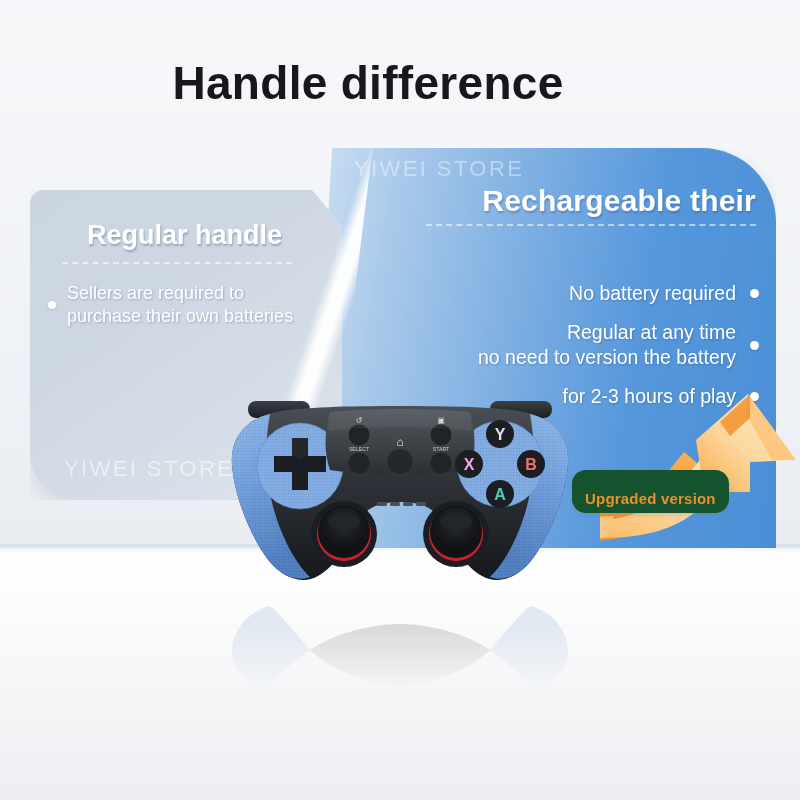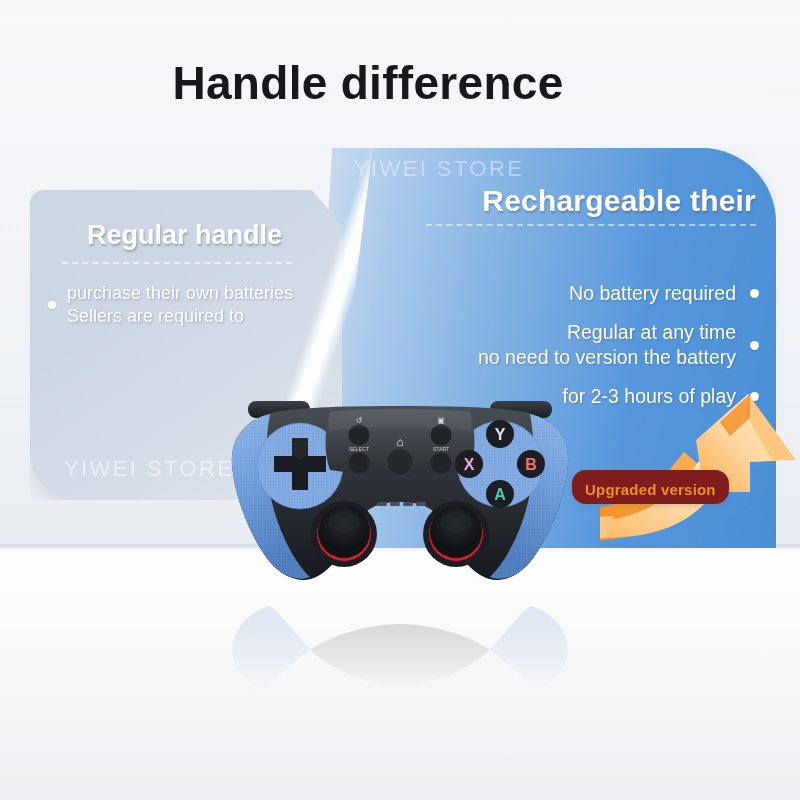--- a/index.html
+++ b/index.html
@@ -68,21 +68,21 @@
 
   
   .seam{position:absolute;left:286px;top:148px;width:62px;height:400px;
     background:linear-gradient(102deg,rgba(0,0,0,0) 40%,rgba(255,255,255,.95) 48%,
       rgba(255,255,255,.95) 56%,rgba(0,0,0,0) 64%);
     transform:skewX(-7deg);pointer-events:none;}
 
   
   .arrow-wrap{position:absolute;left:600px;top:388px;width:200px;height:170px;}
   .badge{position:absolute;left:572px;top:470px;
-    background:#7f1d1d;border-radius:14px;padding:11px 13px 6px;
+    background:#14532d;border-radius:14px;padding:20px 13px 6px;
     font-size:15px;font-weight:bold;color:#ef8f2a;letter-spacing:.2px;
     box-shadow:0 2px 5px rgba(120,120,140,.28);}
 
   
   .pad{position:absolute;left:226px;top:398px;width:348px;height:220px;}
   .reflection{position:absolute;left:226px;top:600px;width:348px;height:90px;
     transform:scaleY(-1);opacity:.18;
     -webkit-mask-image:linear-gradient(180deg,rgba(0,0,0,0) 0%,rgba(0,0,0,.9) 75%);
     mask-image:linear-gradient(180deg,rgba(0,0,0,0) 0%,rgba(0,0,0,.9) 75%);
     pointer-events:none;}
@@ -134,22 +134,22 @@
 
   <div class="panel-gray">
     <div class="wm-gray">YIWEI STORE</div>
     <div class="gray-head">Regular handle</div>
     <div class="gray-rule"></div>
 
     <div class="gray-list">
       <div class="gray-item">
         <span class="bullet-g"></span>
         <div class="txt">
+          <div>Sellers are required to</div>
           <div>purchase their own batteries</div>
-          <div>Sellers are required to</div>
         </div>
       </div>
     </div>
   </div>
 
   <div class="seam"></div>
 
   <div class="arrow-wrap">
     <svg width="200" height="170" viewBox="0 0 200 170">
       <defs>

